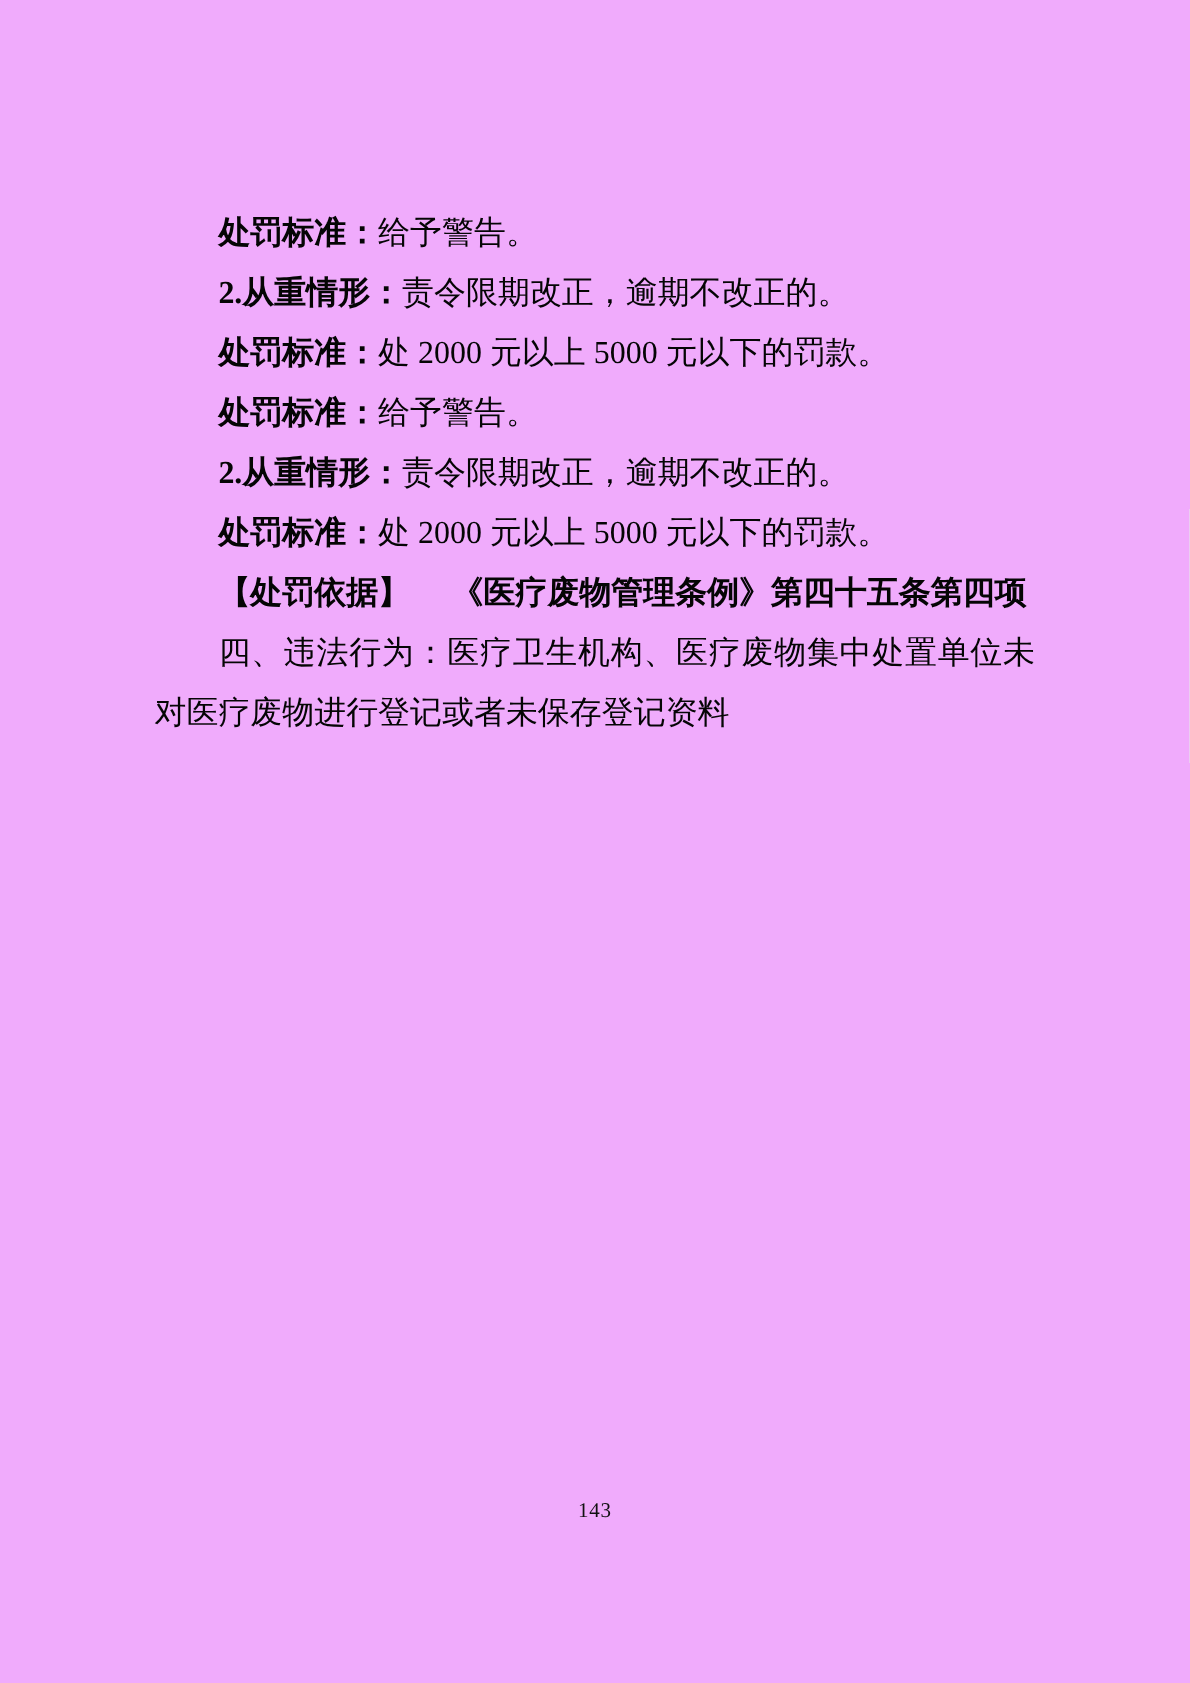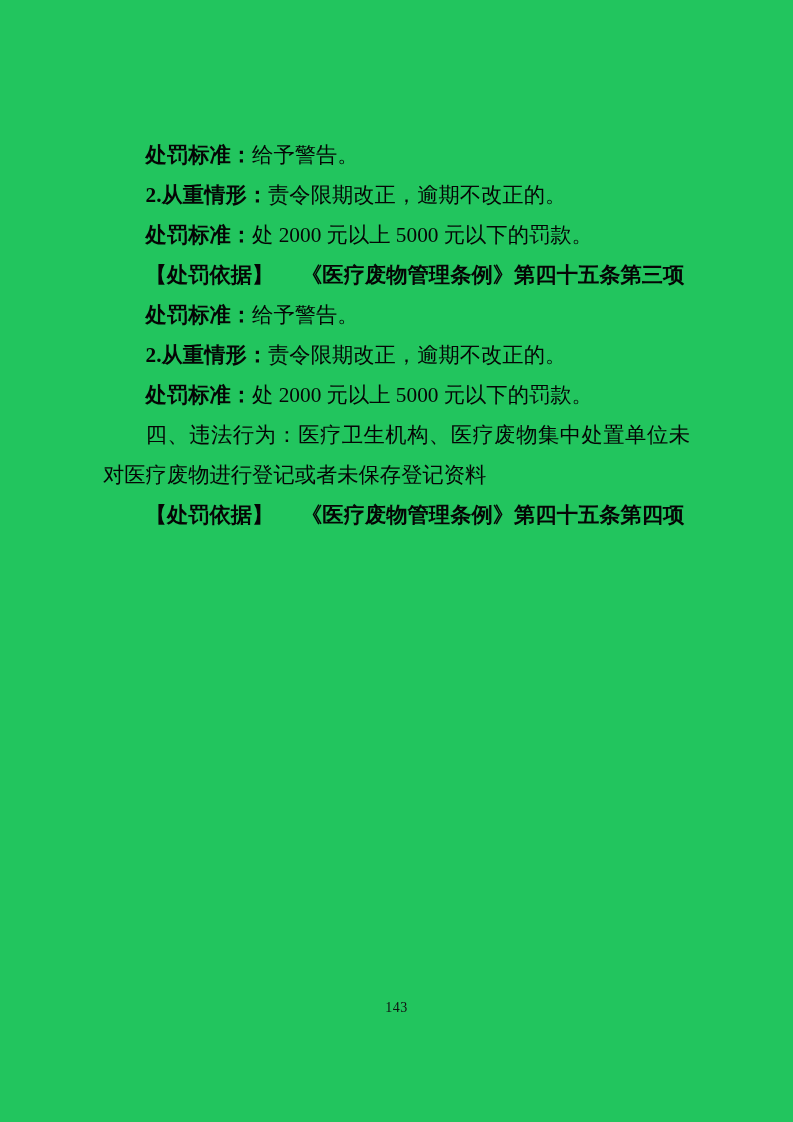--- a/index.html
+++ b/index.html
@@ -2,21 +2,21 @@
 <html><head>
 <meta charset="utf-8">
 <style>
   * { margin: 0; padding: 0; box-sizing: border-box; }
   html, body { background: #e8e8e8; }
   .page {
     position: relative;
     width: 793px;
     height: 1122px;
     margin: 0 auto;
-    background: #22c55e;
+    background: #f0abfc;
     overflow: hidden;
     font-family: "Liberation Serif", "DejaVu Serif", serif;
     color: #000000;
   }
   .content {
     position: absolute;
     top: 135px;
     left: 103px;
     width: 587px;
   }
@@ -58,33 +58,32 @@
 <div class="page">
   <div class="content">
 
     <p class="para"><span class="label">处罚标准：</span><span>给予警告。</span></p>
 
     <p class="para"><span class="label">2.从重情形：</span><span>责令限期改正，逾期不改正的。</span></p>
 
     <p class="para"><span class="label">处罚标准：</span><span>处 2000 元以上 5000 元以下的罚款。</span></p>
 
 
-    <p class="para heading"><span class="label">【处罚依据】</span><span class="gap"></span><span class="src">《医疗废物管理条例》第四十五条第三项</span></p>
 
 
 
 
     <p class="para"><span class="label">处罚标准：</span><span>给予警告。</span></p>
 
     <p class="para"><span class="label">2.从重情形：</span><span>责令限期改正，逾期不改正的。</span></p>
 
     <p class="para"><span class="label">处罚标准：</span><span>处 2000 元以上 5000 元以下的罚款。</span></p>
 
+    <p class="para heading"><span class="label">【处罚依据】</span><span class="gap"></span><span class="src">《医疗废物管理条例》第四十五条第四项</span></p>
+
     <p class="para"><span>四、违法行为：医疗卫生机构、医疗废物集中处置单位未对医疗废物进行登记或者未保存登记资料</span></p>
-
-    <p class="para heading"><span class="label">【处罚依据】</span><span class="gap"></span><span class="src">《医疗废物管理条例》第四十五条第四项</span></p>
 
   </div>
 
   <div class="footer">
     <span class="pagenum">143</span>
   </div>
 </div>
 
 </body></html>

